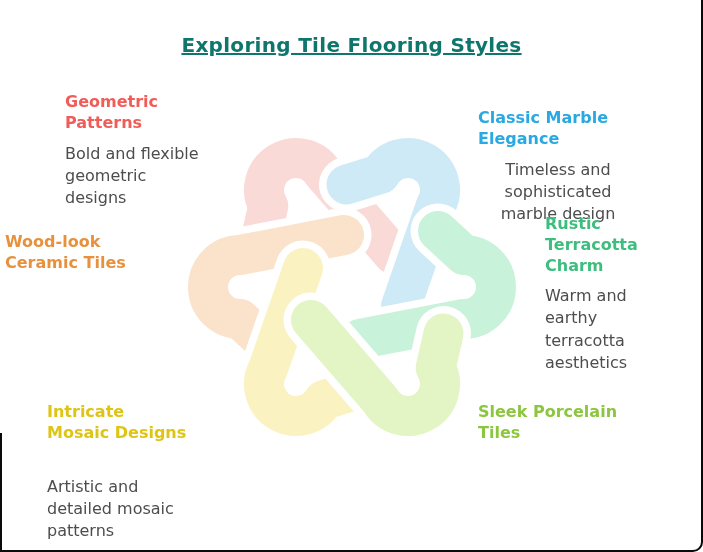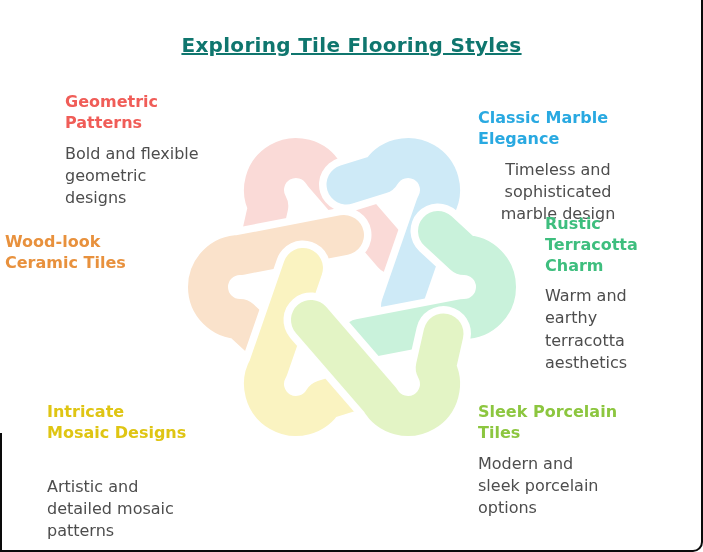--- a/index.html
+++ b/index.html
@@ -115,20 +115,17 @@
     <div class="h" style="color: rgb(223, 197, 19);">Intricate
 Mosaic Designs</div>
     <div class="b" style="color: rgb(77, 77, 77); margin-top: 32px;">Artistic and
 detailed mosaic
 patterns</div>
   </div>
 
   <div class="sec" id="sec-porcelain">
     <div class="h" style="color: rgb(140, 198, 63);">Sleek Porcelain
 Tiles</div>
-    <div class="b" style="color: rgb(77, 77, 77);">Modern and
-sleek porcelain
-options</div>
   </div>
 
   <div class="frame-rb"></div>
   <div class="frame-left"></div>
 </div>
 
 </body></html>

